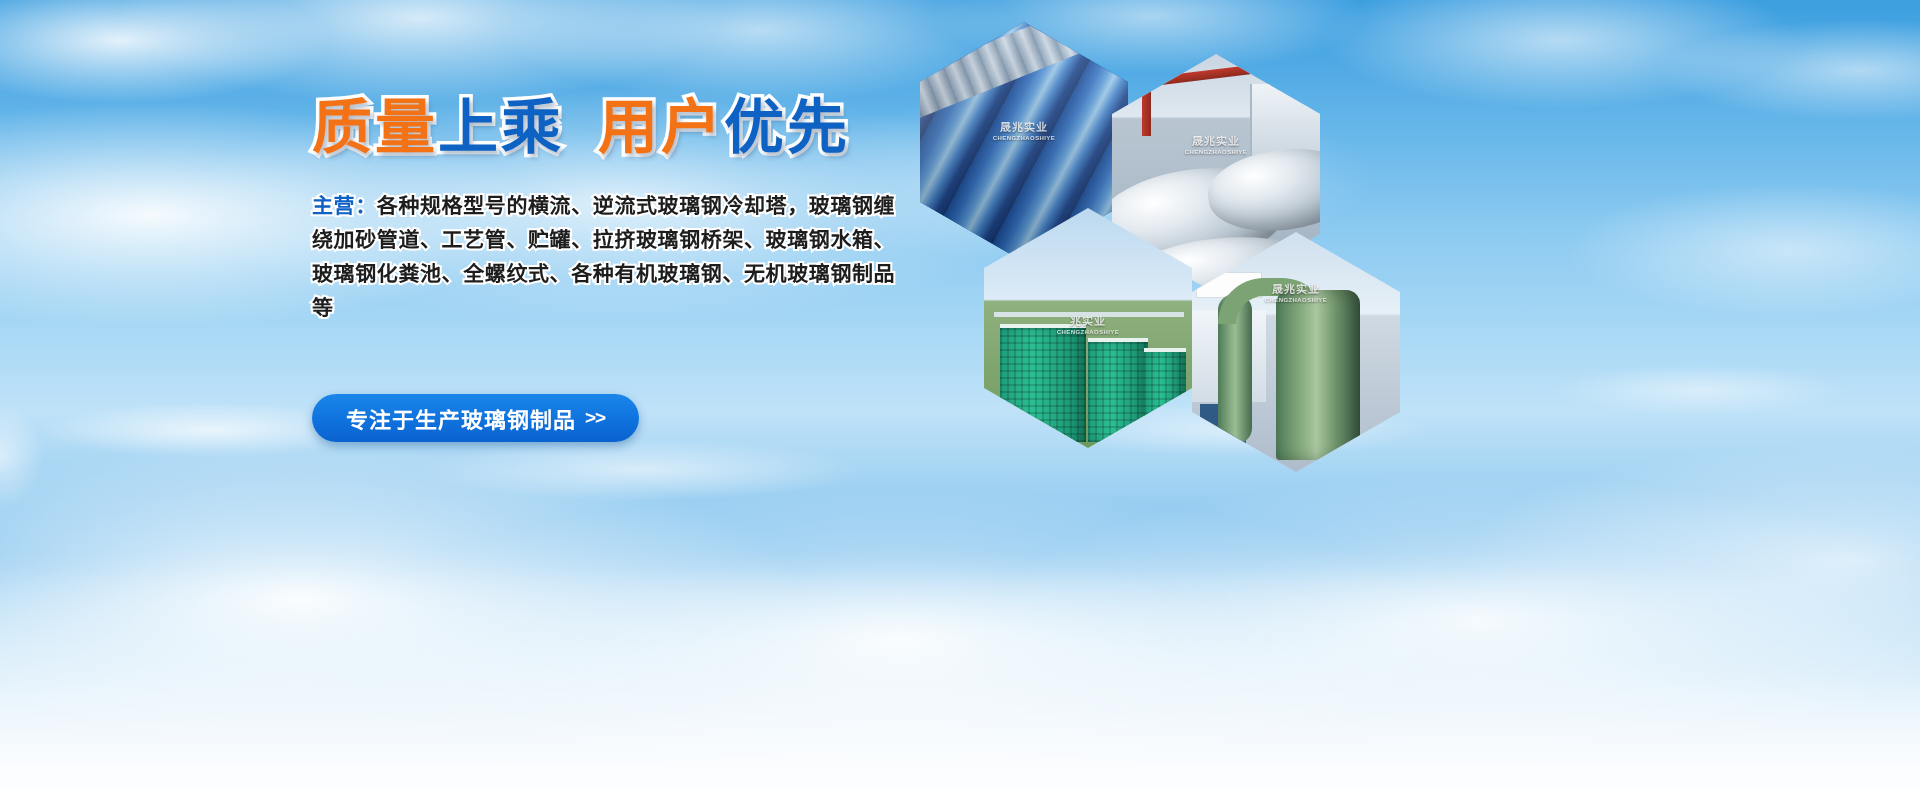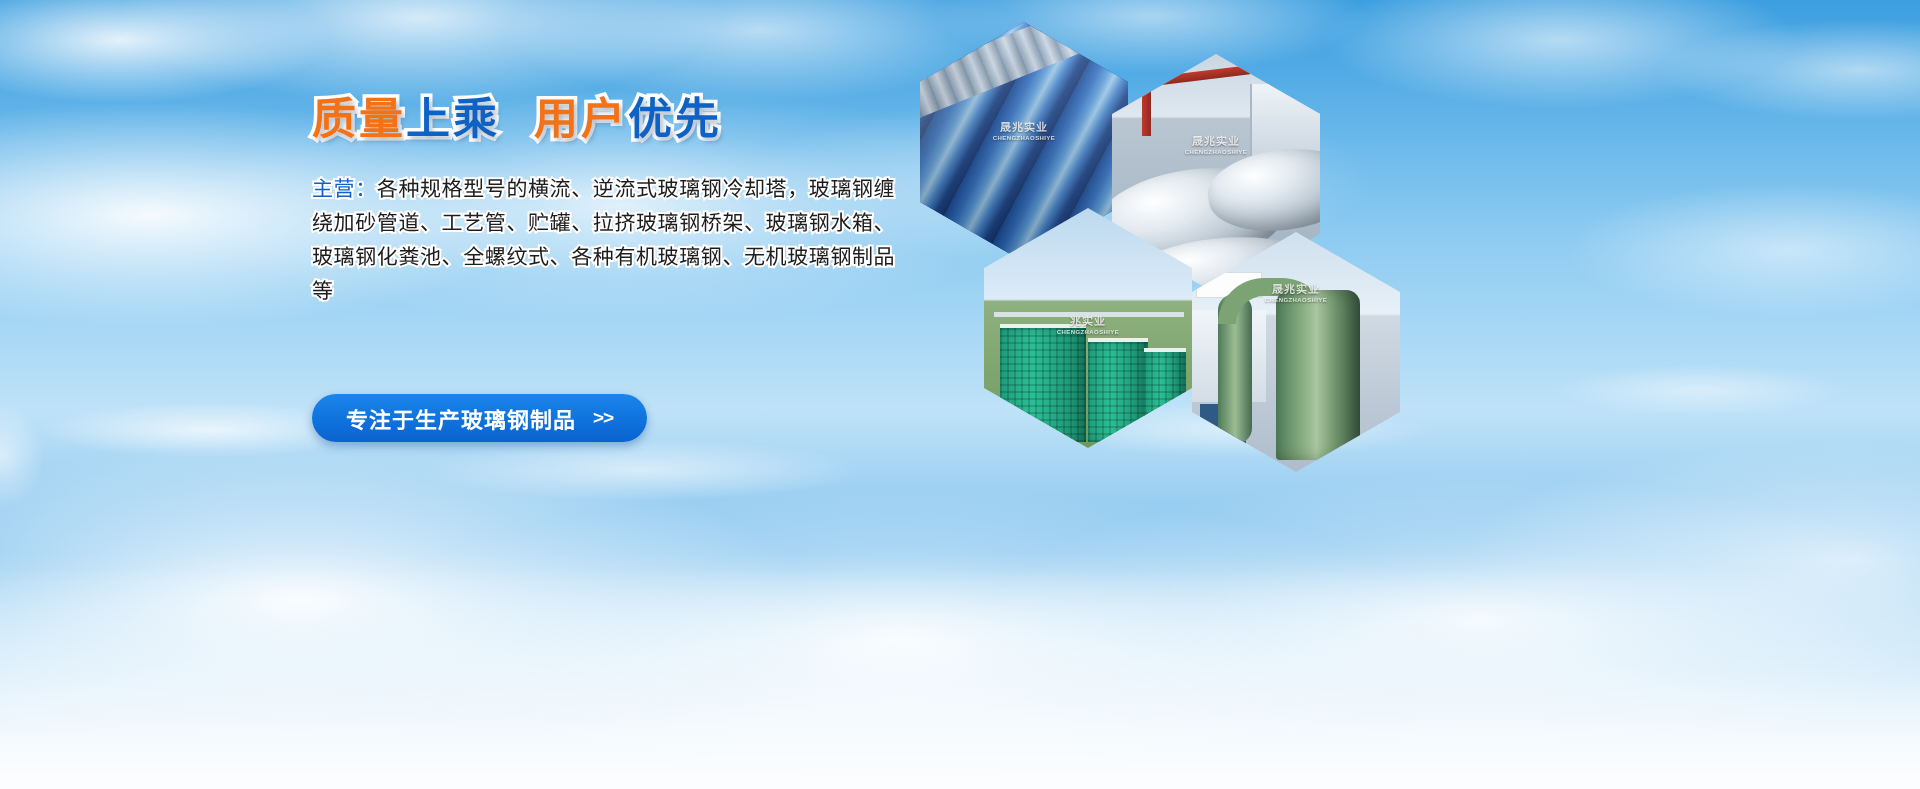--- a/index.html
+++ b/index.html
@@ -67,57 +67,57 @@
   }
 
   
   #copy {
     position:absolute;
     left:312px; top:96px;
     width:600px;
   }
 
   #headline {
-    font-size:44px;
+    font-size:60px;
     font-weight:bold;
     letter-spacing:3px;
     line-height:1.05;
     white-space:nowrap;
     margin-left:0;
   }
   #headline .seg {
     display:inline-block;
     -webkit-text-stroke:7px #ffffff;
     paint-order:stroke fill;
     text-shadow:3px 4px 5px rgba(40,70,110,.38);
   }
   .seg.orange { color:#f47216; }
   .seg.blue   { color:#0e62c4; }
   #headline .gap { display:inline-block; width:34px; }
 
   #subcopy {
     margin-top:30px;
     font-size:21px;
-    font-weight:normal;
+    font-weight:bold;
     line-height:1.62;
     letter-spacing:.6px;
     color:#1d1d1d;
     -webkit-text-stroke:4px #ffffff;
     paint-order:stroke fill;
     width:600px;
   }
   #subcopy .lead { color:#0e62c4; }
 
   
   #cta {
     position:absolute;
     left:312px; top:394px;
     display:inline-flex;
     align-items:center;
-    gap:17px;
+    gap:9px;
     height:48px;
     padding:0 34px;
     border:0;
     border-radius:26px;
     background:linear-gradient(to bottom,#1a86ea 0%,#0f72dd 55%,#0a63cf 100%);
     box-shadow:0 4px 10px rgba(10,70,140,.35);
     color:#ffffff;
     font-family:"Liberation Sans","DejaVu Sans",sans-serif;
     font-size:22px;
     font-weight:bold;

